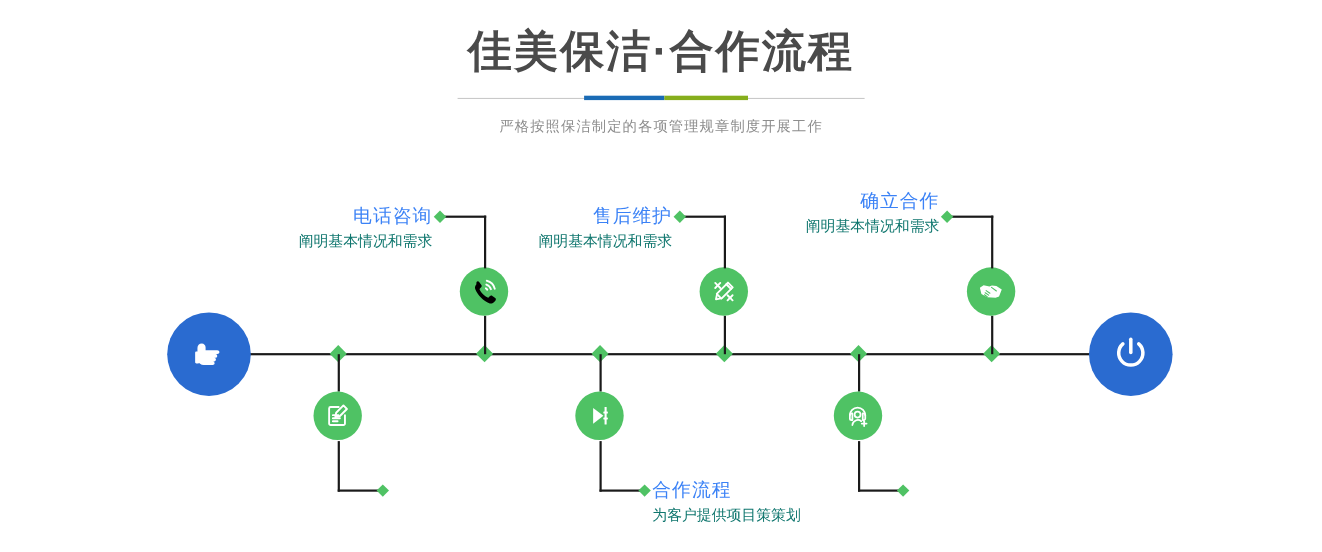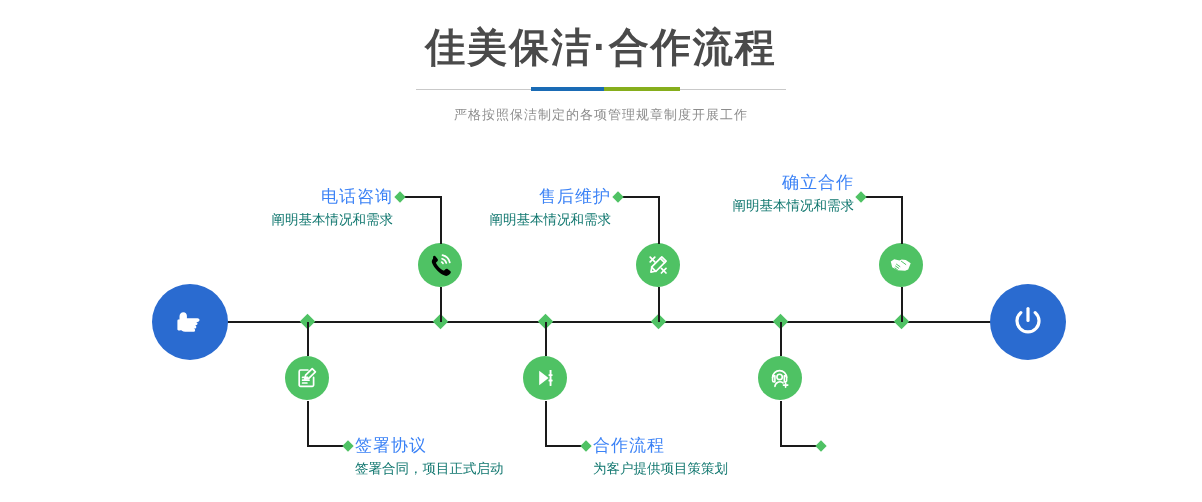--- a/index.html
+++ b/index.html
@@ -288,24 +288,20 @@
           <path d="M8.6 15.2h6.4"></path>
           <path d="M8.6 18h4.3"></path>
           <path d="M18.2 3.6l3.2 3.2-6.6 6.6-4 .8.8-4z"></path>
         </g>
       </svg>
     </span>
   </div>
   <div class="elbow-v" style="left:307px; top:401px; height:46px"></div>
   <div class="elbow-h" style="left:307px; top:445px; width:40px"></div>
   <div class="label-diamond" style="left:344px; top:442px"></div>
-  <div class="step-text left-align" style="left:355px; top:436px; width:260px">
-    <div class="st-title">签署协议</div>
-    <div class="st-desc">签署合同，项目正式启动</div>
-  </div>
 
   <div class="stem" style="left:545px; top:322px; height:34px"></div>
   <div class="step-icon" style="left:523px; top:356px">
     <span>
       <svg width="26" height="26" viewBox="0 0 26 26">
         <g fill="#ffffff">
           <path d="M7.2 5.8l9.4 7.2-9.4 7.2z"></path>
           <rect x="17.6" y="5" width="1.9" height="16" rx="0.4"></rect>
           <rect x="16.5" y="9.2" width="4.1" height="1.8" rx="0.4"></rect>
           <rect x="16.5" y="14.6" width="4.1" height="1.8" rx="0.4"></rect>

